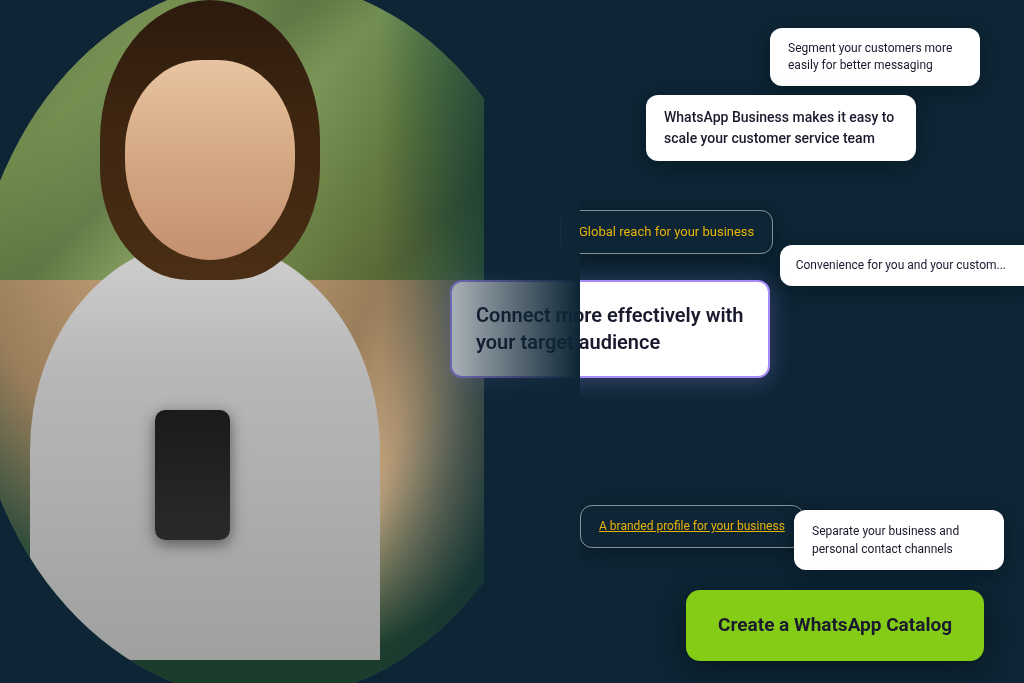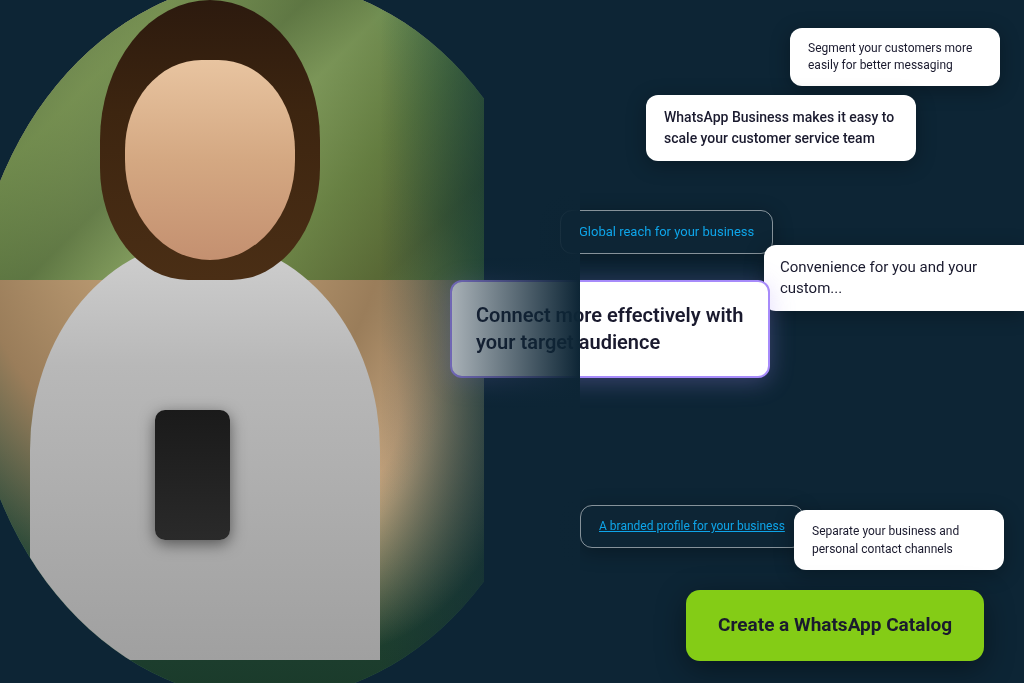--- a/index.html
+++ b/index.html
@@ -140,21 +140,21 @@
       font-size: 18px;
       font-weight: 600;
       padding: 22px 32px;
       border-radius: 14px;
       box-shadow: 0 8px 30px rgba(0,0,0,0.4);
     }
 
     .card-outline {
       background: transparent;
       border: 1.5px solid rgba(255,255,255,0.5);
-      color: #0ea5e9;
+      color: #eab308;
       font-size: 12px;
     }
 
     
     .blend-overlay {
       position: absolute;
       top: 0;
       left: 380px;
       width: 200px;
       height: 683px;
@@ -182,35 +182,35 @@
 
         <div class="phone-shape"></div>
       </div>
     </div>
   </div>
 
   <div class="blend-overlay"></div>
 
   <div class="right-panel"></div>
 
-  <div class="card" style="top: 28px; right: 24px; max-width: 210px; font-size: 12px;">
+  <div class="card" style="top: 28px; right: 44px; max-width: 210px; font-size: 12px;">
     <span>Segment your customers more
 easily for better messaging</span>
   </div>
 
   <div class="card" style="top: 95px; right: 108px; max-width: 270px; font-size: 14px; font-weight: 500; line-height: 1.5;">
     <span>WhatsApp Business makes it easy
 to scale your customer service team</span>
   </div>
 
   <div class="card card-outline" style="top: 210px; left: 560px; font-size: 13px;">
     <span>Global reach for your business</span>
   </div>
 
-  <div class="card" style="top: 245px; right: 0px; max-width: 260px; font-size: 15px; border-radius: 12px 0 0 12px; padding-left: 16px;">
+  <div class="card" style="top: 245px; right: 0px; max-width: 260px; font-size: 12px; border-radius: 12px 0 0 12px; padding-left: 16px;">
     <span>Convenience for you and your custom...</span>
   </div>
 
   <div class="card card-large" style="top: 280px; left: 450px; max-width: 320px; border: 2px solid #a78bfa; box-shadow: 0 4px 25px rgba(167,139,250,0.3);">
     <span>Connect more effectively with
 your target audience</span>
   </div>
 
 
 

